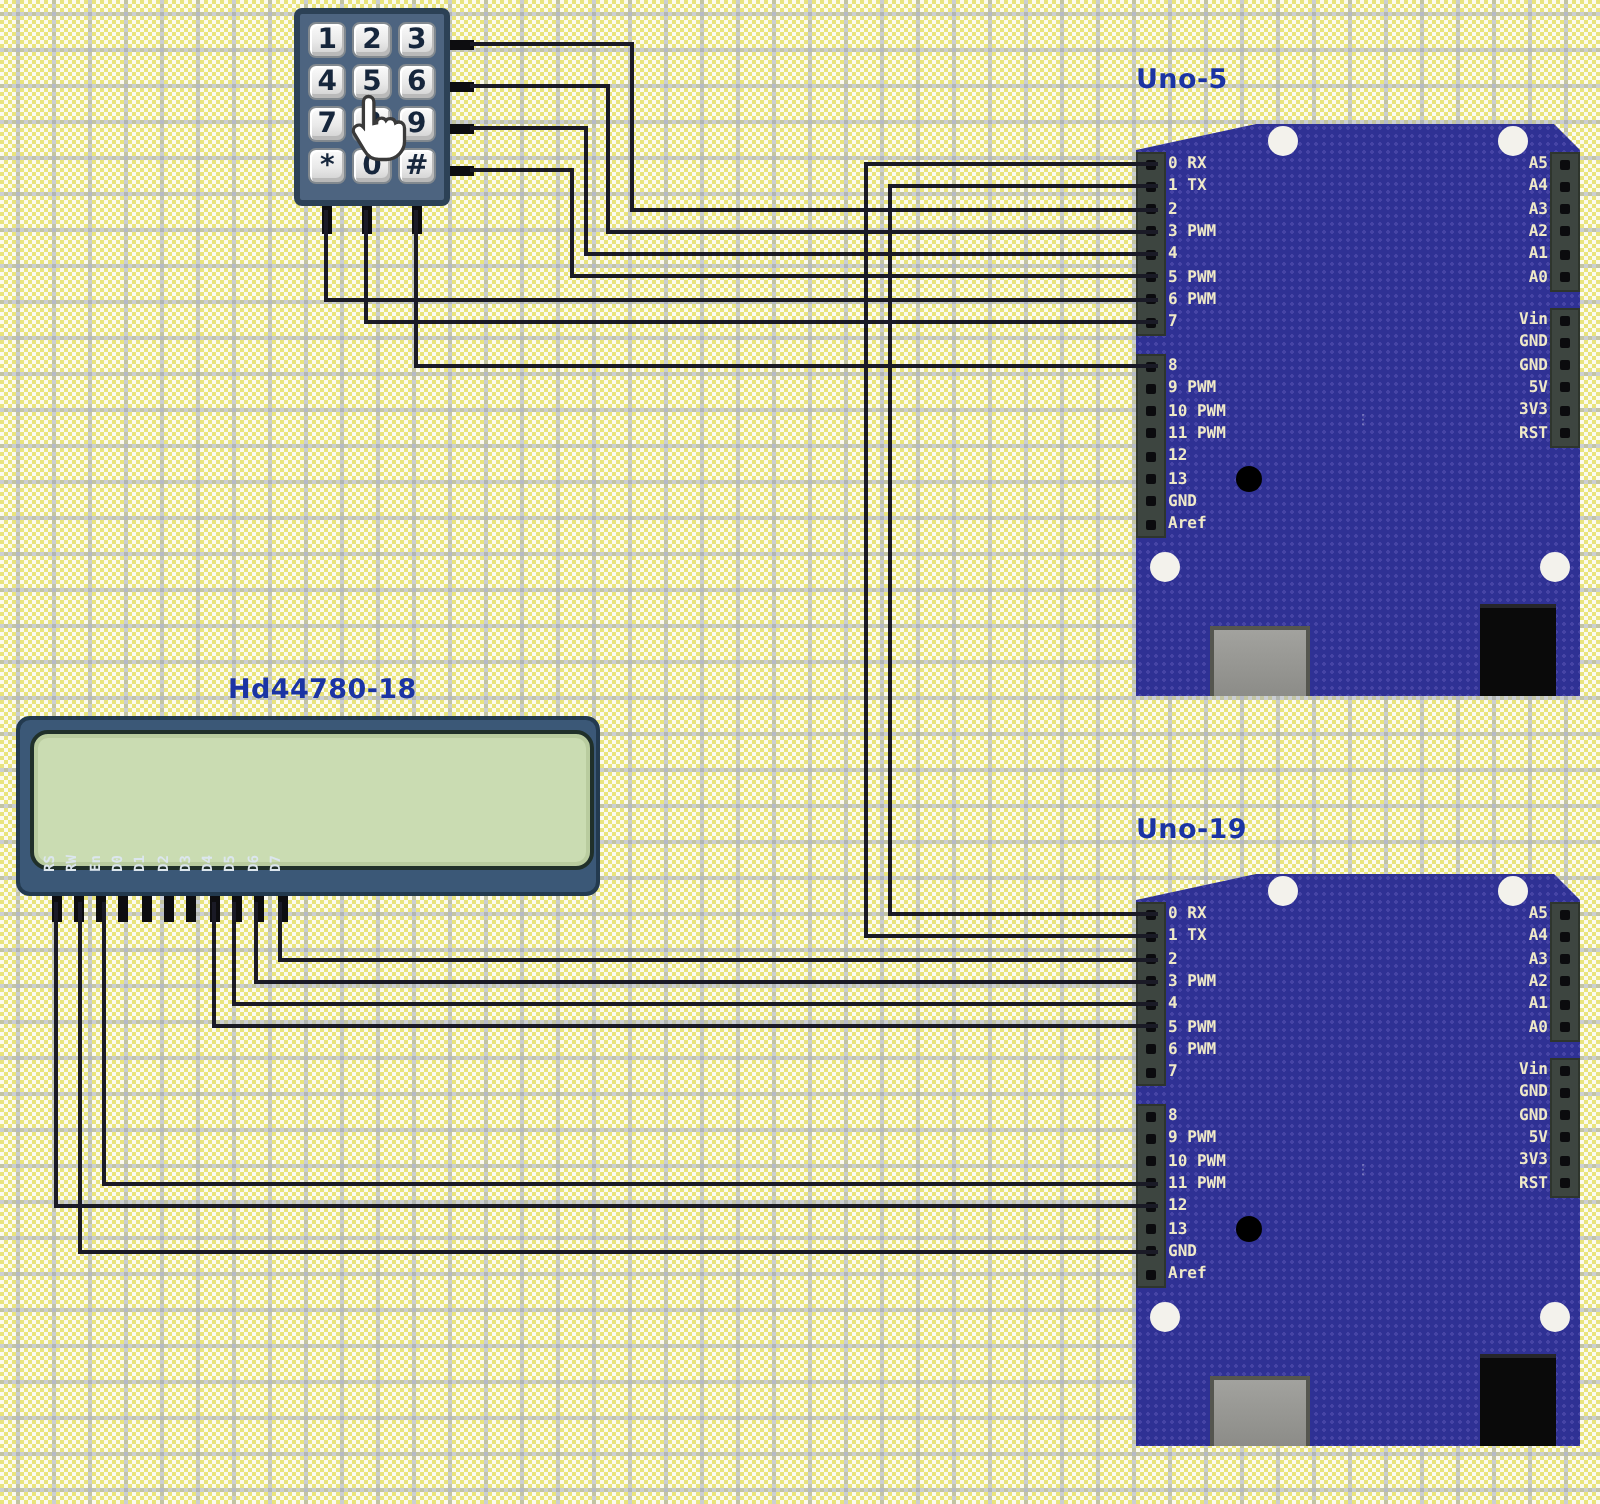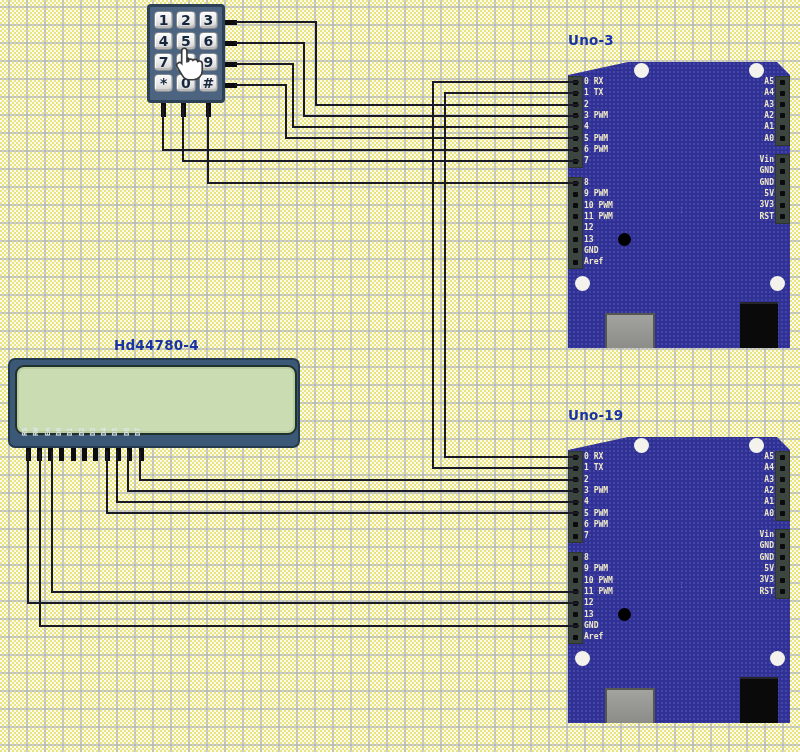--- a/index.html
+++ b/index.html
@@ -91,40 +91,40 @@
         <div class="key">6</div>
         <div class="key">7</div>
         <div class="key">8</div>
         <div class="key">9</div>
         <div class="key">*</div>
         <div class="key">0</div>
         <div class="key">#</div>
       </div>
   </div>
 
-  <div class="part-label" id="lcd-title" style="left: 114px; top: 337px;">Hd44780-4</div>
+  <div class="part-label" id="lcd-title" style="left: 114px; top: 337px;">Hd44780-18</div>
   <div id="lcd" style="left: 8px; top: 358px; width: 292px; height: 90px;">
     <div id="lcd-screen" style="left: 5px; top: 5px; width: 278px; height: 66px;"></div>
     <div id="lcd-pins">
         <div class="lcd-pin-label" style="left: 19px; top: 68px;">RS</div>
         <div class="lcd-pin-label" style="left: 30.3px; top: 68px;">RW</div>
         <div class="lcd-pin-label" style="left: 41.6px; top: 68px;">En</div>
         <div class="lcd-pin-label" style="left: 52.9px; top: 68px;">D0</div>
         <div class="lcd-pin-label" style="left: 64.2px; top: 68px;">D1</div>
         <div class="lcd-pin-label" style="left: 75.5px; top: 68px;">D2</div>
         <div class="lcd-pin-label" style="left: 86.8px; top: 68px;">D3</div>
         <div class="lcd-pin-label" style="left: 98.1px; top: 68px;">D4</div>
         <div class="lcd-pin-label" style="left: 109.4px; top: 68px;">D5</div>
         <div class="lcd-pin-label" style="left: 120.7px; top: 68px;">D6</div>
         <div class="lcd-pin-label" style="left: 132px; top: 68px;">D7</div>
       </div>
   </div>
 
   <div id="boards">
-      <div class="part-label" style="left: 568px; top: 32px;">Uno-3</div>
+      <div class="part-label" style="left: 568px; top: 32px;">Uno-5</div>
       <div class="board" style="left: 568px; top: 62px;">
         <div class="hole" style="left: 66px; top: 1px;"></div>
         <div class="hole" style="left: 181px; top: 1px;"></div>
         <div class="hole" style="left: 7px; top: 214px;"></div>
         <div class="hole" style="left: 202px; top: 214px;"></div>
         <div class="strip" style="left: 0px; top: 14px; height: 92px;"></div>
         <div class="strip" style="left: 0px; top: 115px; height: 92px;"></div>
         <div class="strip" style="left: 207px; top: 14px; height: 70px;"></div>
         <div class="strip" style="left: 207px; top: 92px; height: 70px;"></div>
         <div class="pin-dot" style="left: 5px; top: 17.5px;"></div>

